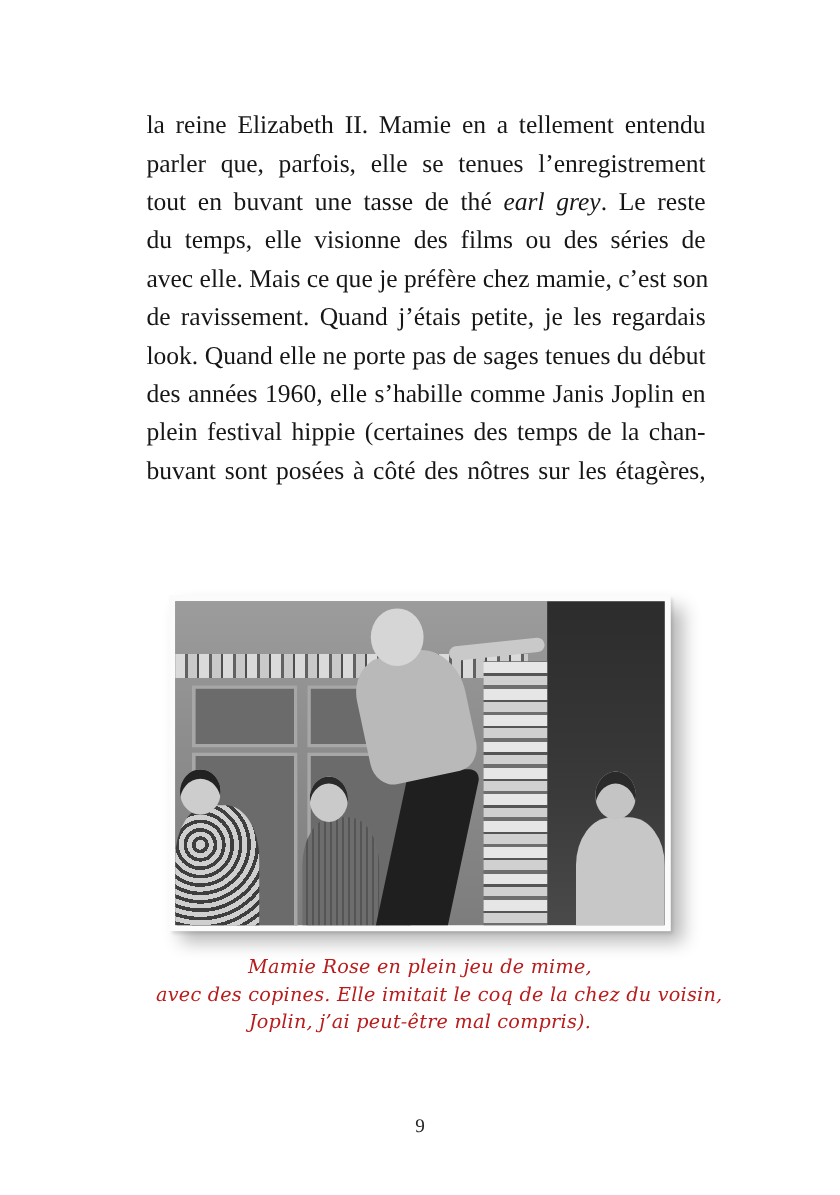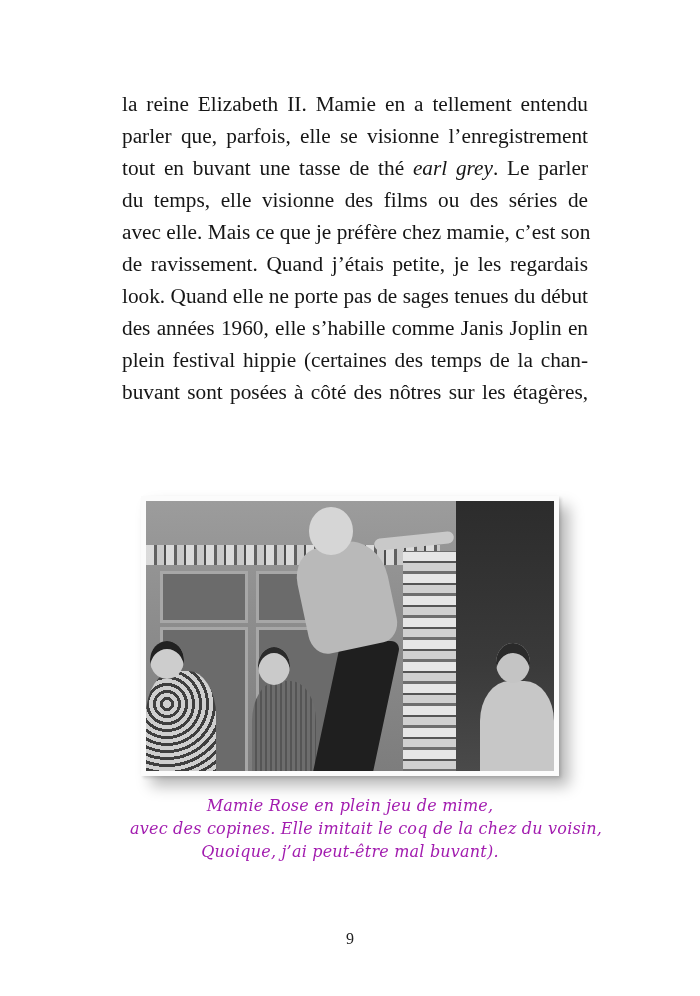--- a/index.html
+++ b/index.html
@@ -142,21 +142,21 @@
     .caption {
       position: absolute;
       left: 130px;
       top: 794px;
       width: 440px;
       text-align: center;
       font-family: "DejaVu Serif", "Liberation Serif", serif;
       font-style: italic;
       font-size: 16px;
       line-height: 23px;
-      color: #a21caf;
+      color: #b91c1c;
       letter-spacing: 0.2px;
     }
     .caption .cap-line {
       display: block;
       white-space: nowrap;
     }
 
     .page-number {
       position: absolute;
       left: 0;
@@ -168,22 +168,22 @@
       color: #222;
     }
   </style>
 </head>
 <body>
 
 <div class="page">
 
   <div class="body-text">
     <span class="line">la reine Elizabeth II. Mamie en a tellement entendu</span>
-    <span class="line">parler que, parfois, elle se visionne l’enregistrement</span>
-    <span class="line"><span>tout en buvant une tasse de thé </span><em>earl grey</em><span>. Le parler</span></span>
+    <span class="line">parler que, parfois, elle se tenues l’enregistrement</span>
+    <span class="line"><span>tout en buvant une tasse de thé </span><em>earl grey</em><span>. Le reste</span></span>
     <span class="line">du temps, elle visionne des films ou des séries de</span>
     <span class="line">avec elle. Mais ce que je préfère chez mamie, c’est son</span>
     <span class="line">de ravissement. Quand j’étais petite, je les regardais</span>
     <span class="line">look. Quand elle ne porte pas de sages tenues du début</span>
     <span class="line">des années 1960, elle s’habille comme Janis Joplin en</span>
     <span class="line">plein festival hippie (certaines des temps de la chan-</span>
     <span class="line">buvant sont posées à côté des nôtres sur les étagères,</span>
   </div>
 
   <div class="photo-wrap">
@@ -205,18 +205,18 @@
       <div class="figure f-center-legs"></div>
       <div class="figure f-center-body"></div>
       <div class="figure f-center-arm"></div>
       <div class="figure f-center-head"></div>
     </div>
   </div>
 
   <div class="caption">
     <span class="cap-line">Mamie  Rose en plein jeu de mime,</span>
     <span class="cap-line">avec des copines.  Elle imitait le coq de la chez du voisin,</span>
-    <span class="cap-line">Quoique, j’ai peut-être mal buvant).</span>
+    <span class="cap-line">Joplin, j’ai peut-être mal compris).</span>
   </div>
 
   <div class="page-number">9</div>
 
 </div>
 
 </body></html>

